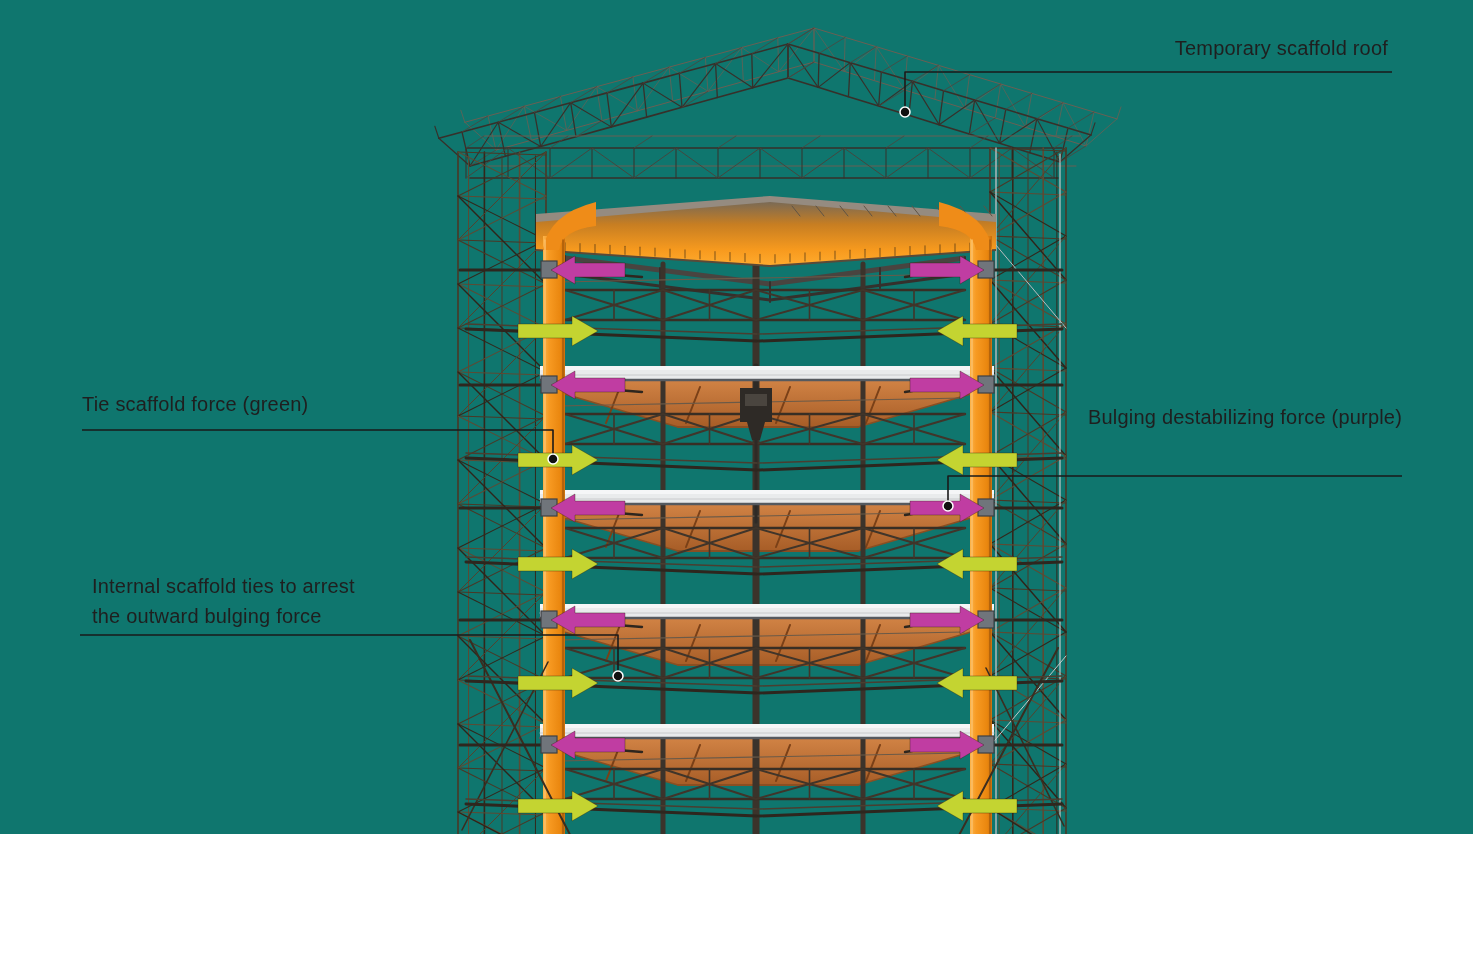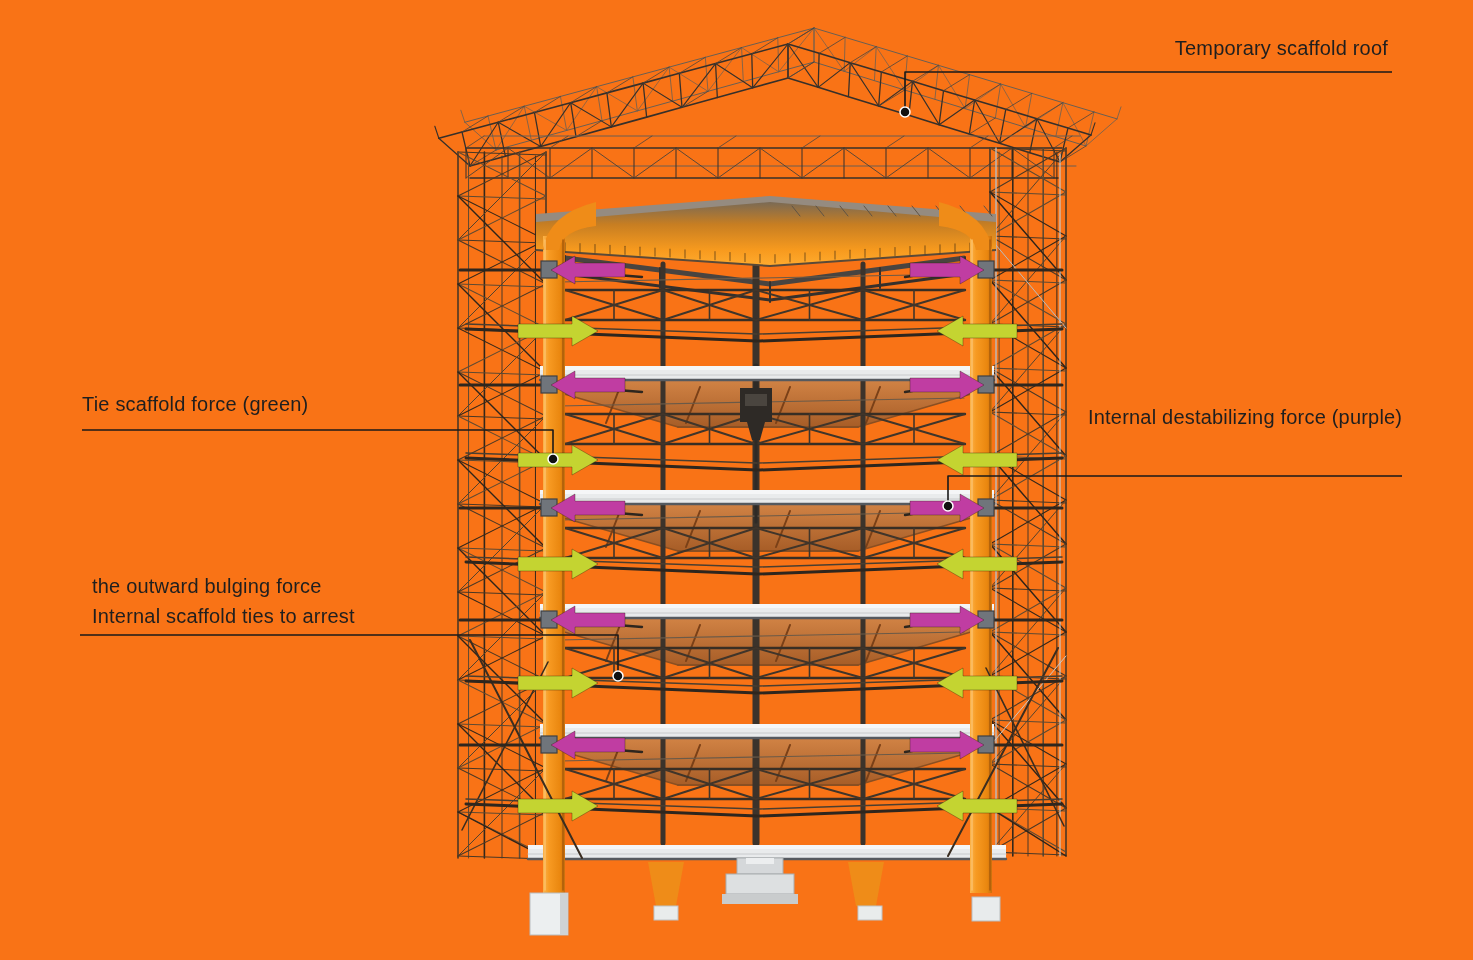--- a/index.html
+++ b/index.html
@@ -1,16 +1,16 @@
 <!DOCTYPE html>
 <html><head>
 <meta charset="utf-8">
 <style>
   html,body{margin:0;padding:0;background:#ffffff;}
-  #stage{position:relative;width:1473px;height:960px;background:#f97316;overflow:hidden;
+  #stage{position:relative;width:1473px;height:834px;background:#0f766e;overflow:hidden;
          font-family:"Liberation Sans","DejaVu Sans",sans-serif;}
   #fig{position:absolute;left:0;top:0;}
   .anno{position:absolute;font-size:20px;color:#1f1f1f;white-space:nowrap;letter-spacing:.2px;}
   .anno .ln{line-height:30px;}
   #anno-roof{top:37px;right:85px;}
   #anno-tie{top:393px;left:82px;}
   #anno-bulge{top:406px;left:1088px;}
   #anno-internal{top:571px;left:92px;}
 </style>
 </head>
@@ -667,18 +667,18 @@
         </g>
         <g>
           <polyline points="80,635 618,635 618,671" fill="none" stroke="#1a1a1a" stroke-width="1.6" stroke-linejoin="round"></polyline>
           <circle cx="618" cy="676" r="5" fill="#111111" stroke="#ffffff" stroke-width="1.5"></circle>
         </g>
       </g>
     </svg>
 
   <div class="anno" id="anno-roof">Temporary scaffold roof</div>
   <div class="anno" id="anno-tie">Tie scaffold force (green)</div>
-  <div class="anno" id="anno-bulge">Internal destabilizing force (purple)</div>
+  <div class="anno" id="anno-bulge">Bulging destabilizing force (purple)</div>
   <div class="anno" id="anno-internal">
+    <div class="ln">Internal scaffold ties to arrest</div>
     <div class="ln">the outward bulging force</div>
-    <div class="ln">Internal scaffold ties to arrest</div>
   </div>
 </div>
 
 </body></html>

